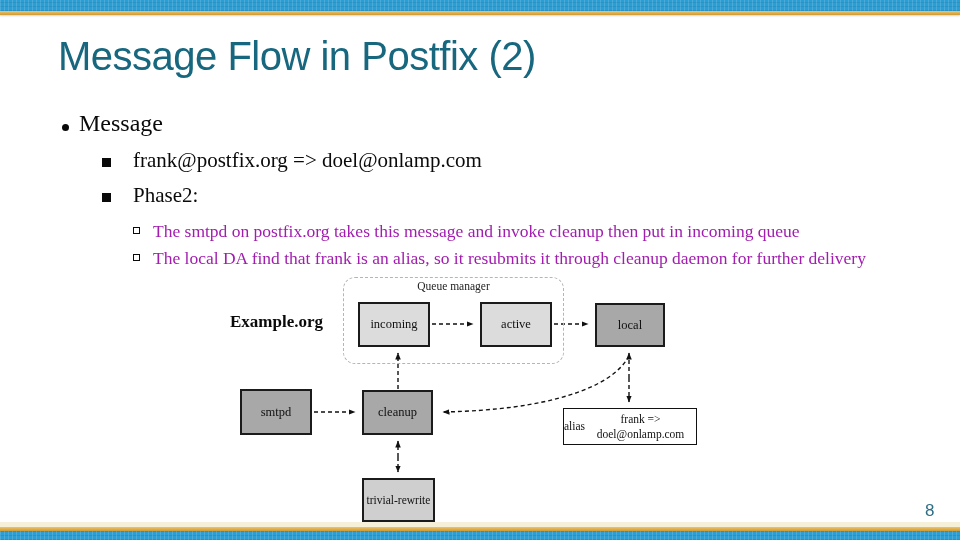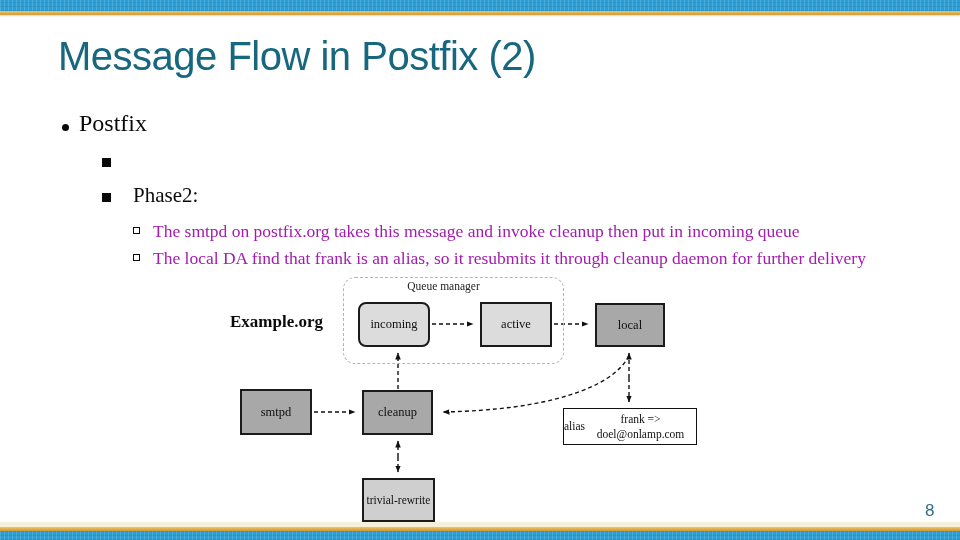--- a/index.html
+++ b/index.html
@@ -36,29 +36,29 @@
   .l3-list{position:absolute;left:153px;top:218px;width:750px;
     font-size:17.5px;line-height:27px;color:#a21caf;}
   .l3-item{position:relative;}
   .l3-bullet{position:absolute;left:-20px;top:9px;width:7px;height:7px;
     box-sizing:border-box;border:1.3px solid #0a0a0a;background:transparent;}
 
   
   .arrows{position:absolute;left:0;top:0;pointer-events:none;}
   .qm-box{position:absolute;left:343px;top:277px;width:221px;height:87px;
     box-sizing:border-box;border:1px dashed #b5b5b5;border-radius:12px;}
-  .qm-label{position:absolute;left:333px;top:280px;width:221px;text-align:center;
+  .qm-label{position:absolute;left:343px;top:280px;width:221px;text-align:center;
     font-size:11.5px;color:#222;}
   .node{position:absolute;box-sizing:border-box;border:2px solid #1b1b1b;
     display:flex;align-items:center;justify-content:center;
     font-size:12.5px;color:#111;}
   .g-light{background:#dcdcdc;}
   .g-dark{background:#a8a8a8;}
   .g-mid{background:#cfcfcf;}
-  .n-incoming{left:358px;top:302px;width:72px;height:45px;border-radius:8px;}
+  .n-incoming{left:358px;top:302px;width:72px;height:45px;}
   .n-active{left:480px;top:302px;width:72px;height:45px;}
   .n-local{left:595px;top:303px;width:70px;height:44px;}
   .n-smtpd{left:240px;top:389px;width:72px;height:46px;}
   .n-cleanup{left:362px;top:390px;width:71px;height:45px;}
   .n-trivial{left:362px;top:478px;width:73px;height:44px;font-size:11.5px;}
   .alias-box{position:absolute;left:563px;top:408px;width:134px;height:37px;
     box-sizing:border-box;border:1.5px solid #111;background:#fff;
     display:flex;flex-direction:row;align-items:center;justify-content:center;
     font-size:11.5px;line-height:1.3;color:#111;text-align:center;}
   .site-label{position:absolute;left:230px;top:312px;font-size:17px;
@@ -72,23 +72,24 @@
 <body>
 
 <div class="slide">
 
   <div class="bar blue-band top-blue"></div>
   <div class="bar gold-band top-gold"></div>
 
   <div class="title">Message Flow in Postfix (2)</div>
 
   <span class="l1-bullet"></span>
-  <div class="l1-text">Postfix</div>
+  <div class="l1-text">Message</div>
 
   <span class="l2-bullet l2a-b"></span>
+  <div class="l2-text l2a">frank@postfix.org =&gt; doel@onlamp.com</div>
   <span class="l2-bullet l2b-b"></span>
   <div class="l2-text l2b">Phase2:</div>
 
   <div class="l3-list">
     <div class="l3-item">
       <span class="l3-bullet"></span>
       <span>The smtpd on postfix.org takes this message and invoke cleanup then put in incoming queue</span>
     </div>
     <div class="l3-item">
       <span class="l3-bullet"></span>

